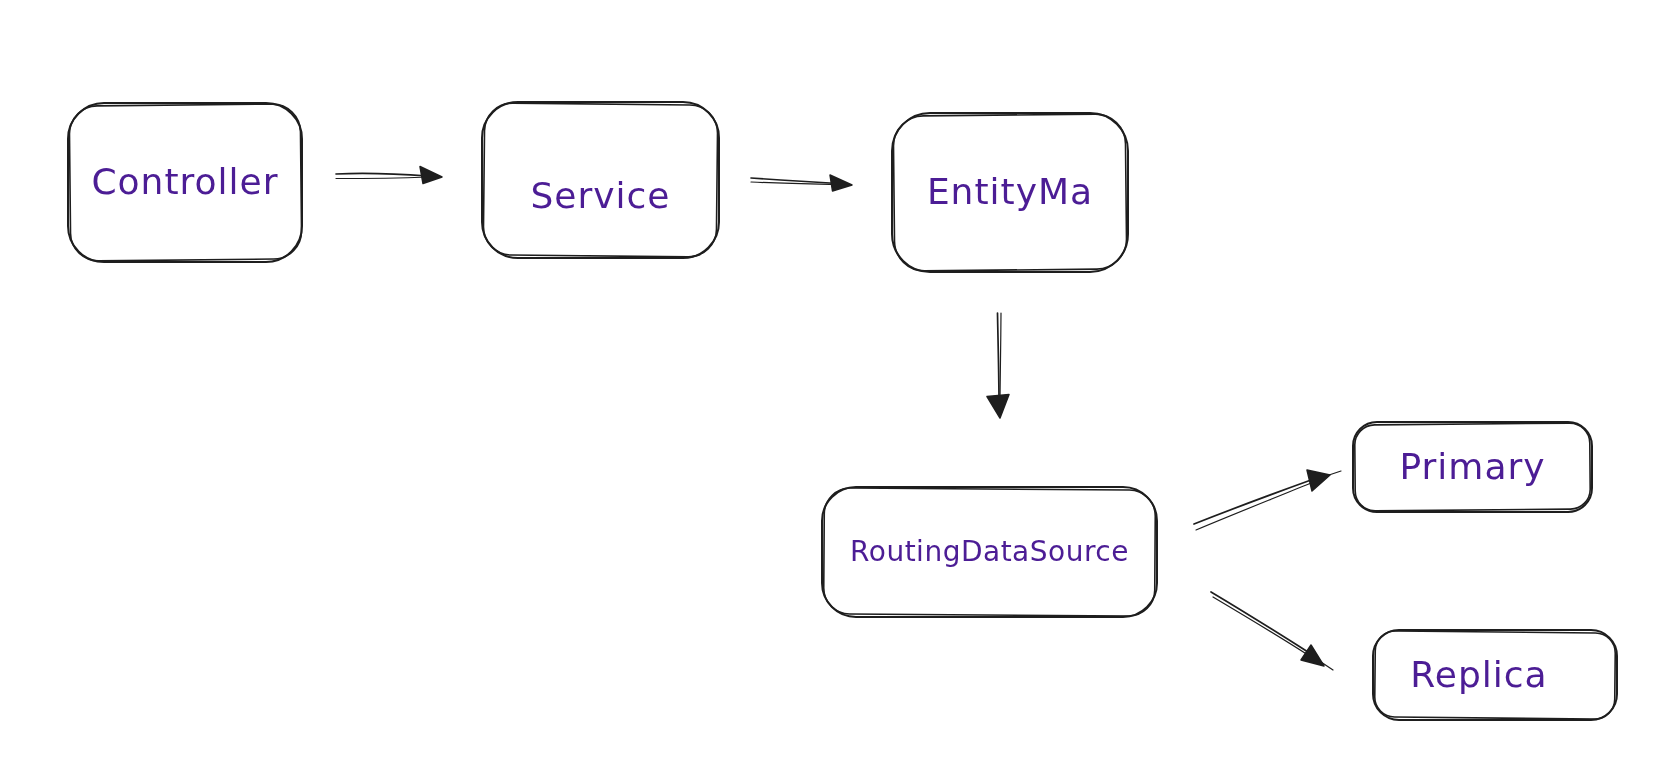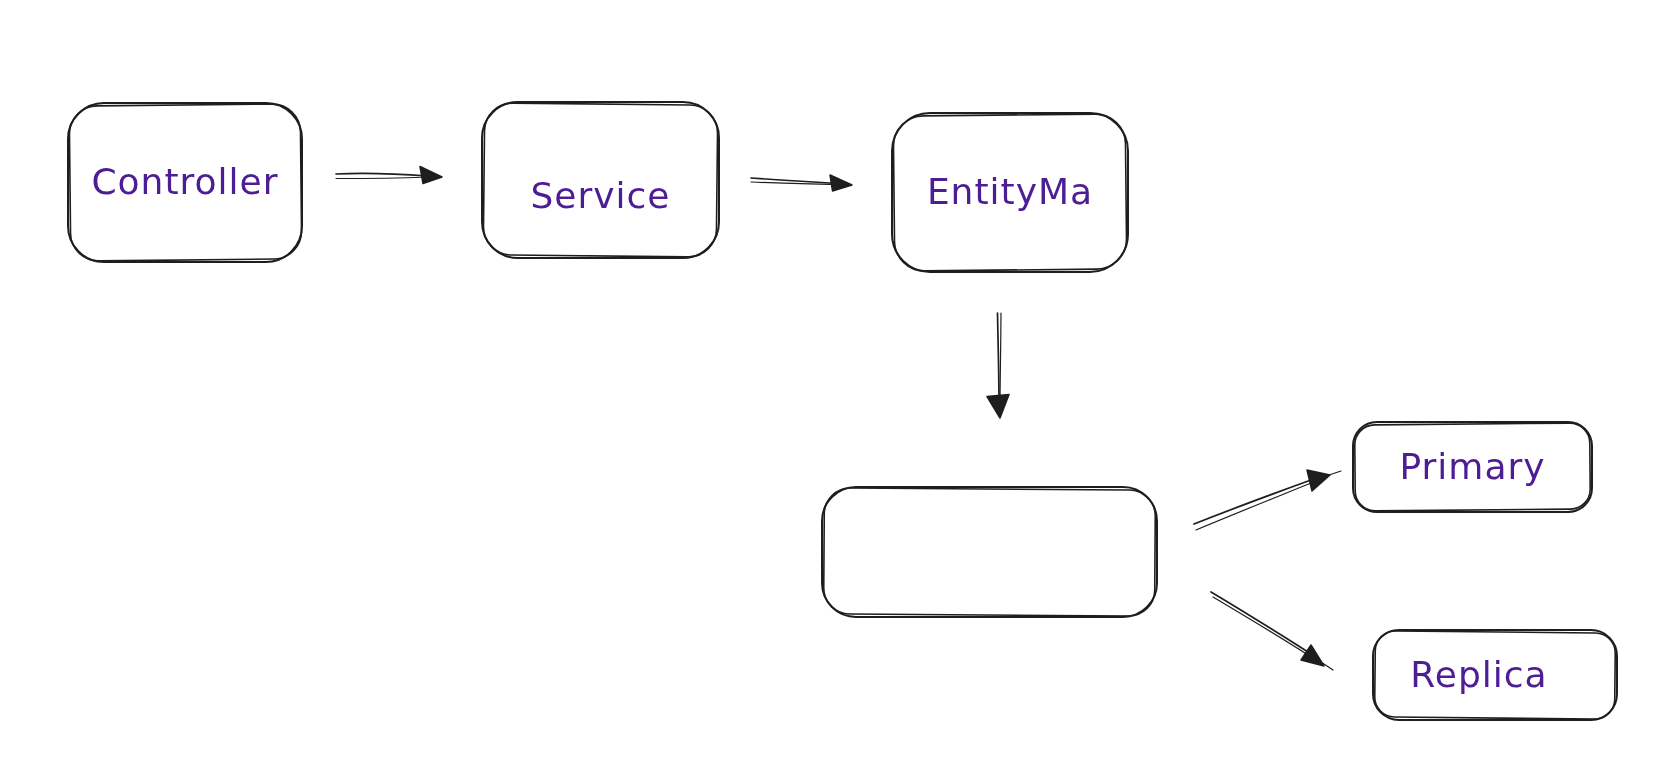--- a/index.html
+++ b/index.html
@@ -136,18 +136,19 @@
   </svg>
 
   <div class="label big" style="left:68px; top:103px; width:234px; height:159px;">Controller</div>
 
   <div class="label big" style="left:482px; top:102px; width:237px; height:188px;">Service</div>
 
   <div class="label big" style="left:892px; top:113px; width:236px; height:159px;">
     <span>EntityMa</span>
   </div>
 
+  <div class="label small" style="left:822px; top:487px; width:335px; height:130px;">RoutingDataSource</div>
 
   <div class="label big" style="left:1353px; top:422px; width:239px; height:90px;">Primary</div>
 
   <div class="label big" style="left:1373px; top:630px; width:212px; height:90px;">Replica</div>
 
 </div>
 
 </body></html>

